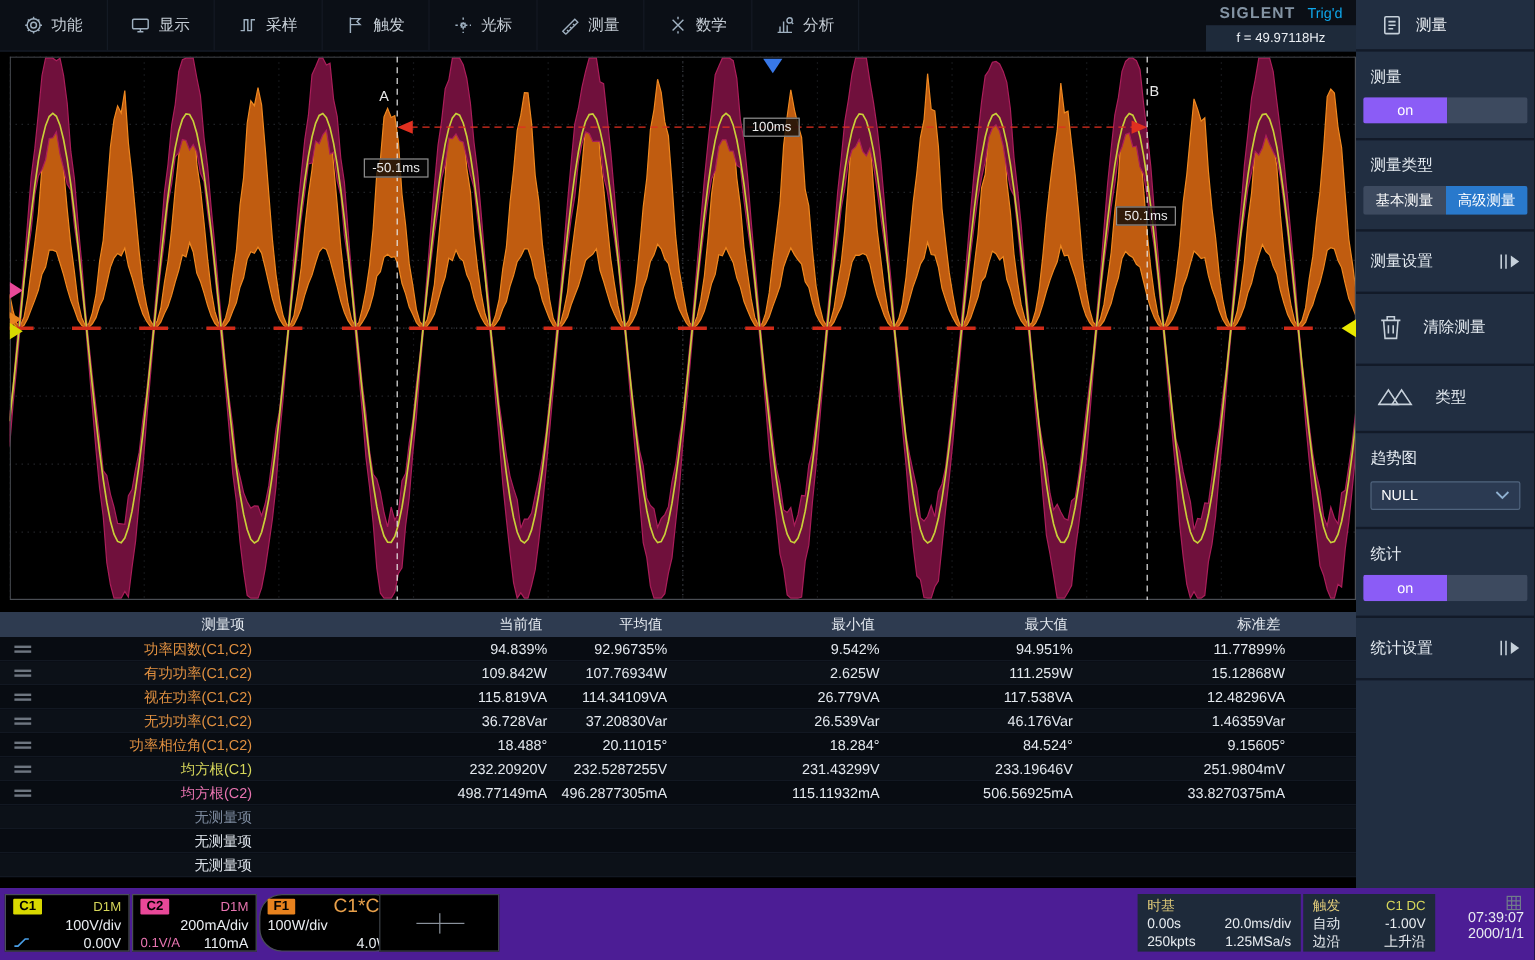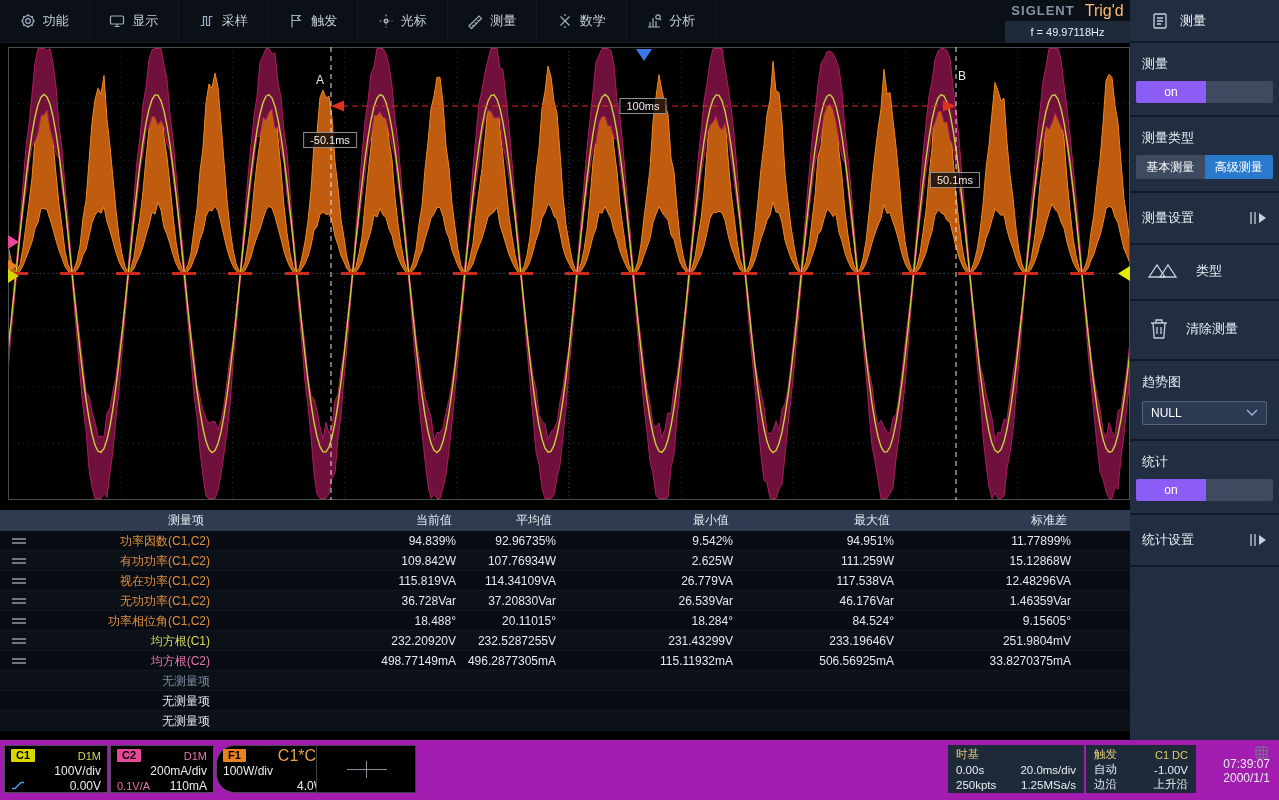--- a/index.html
+++ b/index.html
@@ -8,21 +8,21 @@
        font-family:"Liberation Sans","DejaVu Sans",sans-serif;color:#dde3ea;}
 
   
   .menubar{position:absolute;left:0;top:0;width:1005px;height:43px;background:#0b0f16;display:flex;border-bottom:1px solid #161d28;}
   .menu-item{width:89.5px;height:100%;display:flex;align-items:center;justify-content:center;gap:7px;
              color:#c6ced6;font-size:13px;border-right:1px solid #141a24;cursor:default;}
   .mi{width:16px;height:16px;stroke:#9fb0c0;fill:none;stroke-width:1.2;}
   .brand{position:absolute;left:1005px;top:0;width:125px;height:43px;background:#0b0f16;}
   .brand-row{display:flex;align-items:center;justify-content:center;gap:10px;height:21px;}
   .brand-name{color:#8494a4;font-weight:bold;font-size:13px;letter-spacing:1px;}
-  .trigd{color:#fdba74;font-size:16px;}
+  .trigd{color:#0ea5e9;font-size:12px;}
   .freq-strip{height:22px;background:#1e2a3a;display:flex;align-items:center;justify-content:center;
               color:#e9edf2;font-size:11px;}
 
   
   .sidebar{position:absolute;left:1130px;top:0;width:149px;height:740px;background:#212e41;display:flex;flex-direction:column;}
   .sb-header{height:43px;display:flex;align-items:center;gap:12px;padding-left:22px;font-size:13px;color:#eef2f6;border-bottom:2px solid #121a28;}
   .sbi{stroke:#c6d0da;fill:none;stroke-width:1.3;}
   .sb-sec{border-bottom:2px solid #121a28;padding:10px 6px 12px 6px;}
   .sb-label{font-size:13px;color:#e6ecf2;padding:2px 6px 8px 6px;}
   .toggle{display:flex;height:22px;border-radius:2px;overflow:hidden;cursor:pointer;}
@@ -56,21 +56,21 @@
   .mt-header .mt-c{padding-right:8px;}
   .mt-header .mt-c.name{padding-right:26px;}
   .dash{position:absolute;left:12px;top:7px;width:14px;height:6px;border-top:2px solid #6e7680;border-bottom:2px solid #6e7680;}
   .c-f1{color:#e09040;}　.c-c1{color:#d6d65a;}
   .c-c1{color:#d6d65a;}
   .c-c2{color:#e874b0;}
   .c-gray{color:#7e8ca0;}
   .c-white{color:#dfe5ec;}
 
   
-  .bottombar{position:absolute;left:0;top:740px;width:1279px;height:60px;background:#a21caf;}
+  .bottombar{position:absolute;left:0;top:740px;width:1279px;height:60px;background:#4c1d95;}
   .chbox{position:absolute;top:5px;height:48px;border:1px solid #4a4f55;background:#000;padding:2px 6px;font-size:12px;}
   .chrow{display:flex;align-items:center;justify-content:space-between;height:15px;}
   .badge{font-size:11px;font-weight:bold;color:#000;padding:0 5px;line-height:13px;border-radius:1px;}
   .b-c1{background:#d8d800;}
   .b-c2{background:#e84898;}
   .b-f1{background:#e8821e;}
   .t-c1{color:#d6d65a;font-size:11px;}
   .t-c2{color:#e874b0;font-size:11px;}
   .t-f1{color:#e8a04a;font-size:16px;}
   .rwhite{color:#e8ecf0;text-align:right;}
@@ -184,32 +184,32 @@
 
     <div class="sb-row">
       <span>测量设置</span>
       <svg class="sbi" width="18" height="16" viewBox="0 0 18 16">
           <path d="M2 2v12M6 2v12"></path>
           <path d="M10 3l7 5-7 5z" fill="#c6d0da" stroke="none"></path>
         </svg>
     </div>
 
     <div class="sb-iconrow">
+      <svg class="sbi" width="22" height="24" viewBox="0 0 22 24">
+          <path d="M3 6h16M8 6V3h6v3M5 6l1.2 15h9.6L17 6M9 10v7M13 10v7"></path>
+        </svg>
+      <span>清除测量</span>
+    </div>
+
+    <div class="sb-iconrow">
       <svg class="sbi" width="32" height="20" viewBox="0 0 32 20">
           <path d="M1 16L9 4l8 12z"></path>
           <path d="M12 16L20 4l8 12z"></path>
         </svg>
       <span>类型</span>
-    </div>
-
-    <div class="sb-iconrow">
-      <svg class="sbi" width="22" height="24" viewBox="0 0 22 24">
-          <path d="M3 6h16M8 6V3h6v3M5 6l1.2 15h9.6L17 6M9 10v7M13 10v7"></path>
-        </svg>
-      <span>清除测量</span>
     </div>
 
     <div class="sb-sec">
       <div class="sb-label">趋势图</div>
       <div class="dropdown">
         <span>NULL</span>
         <svg width="12" height="8" viewBox="0 0 12 8">
             <path d="M1 1l5 5 5-5" stroke="#8fb0d0" fill="none" stroke-width="1.5"></path>
           </svg>
       </div>

